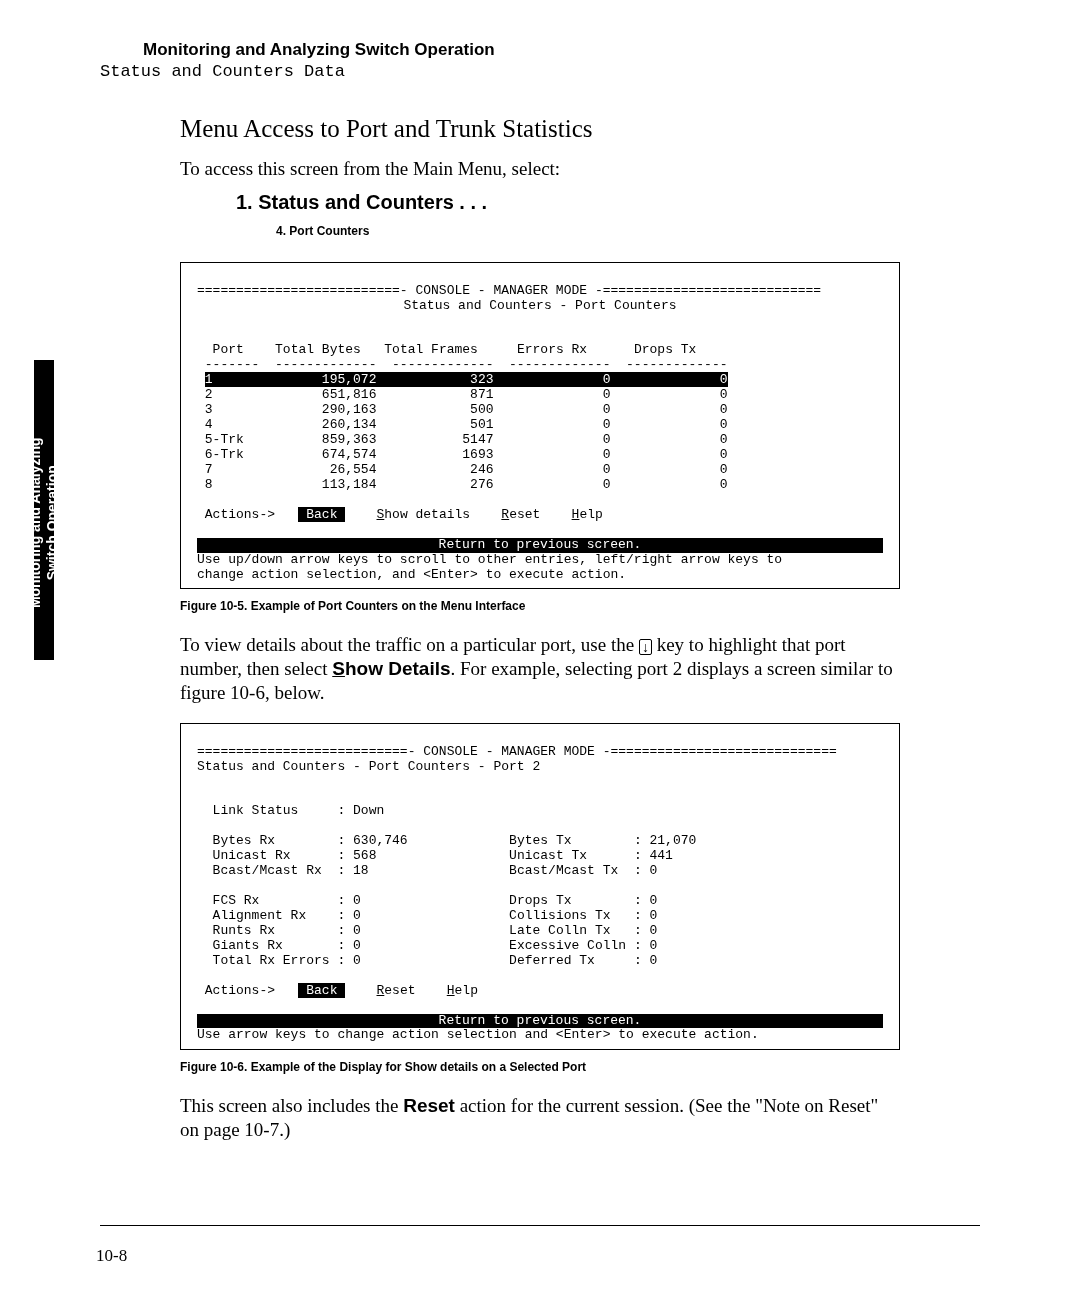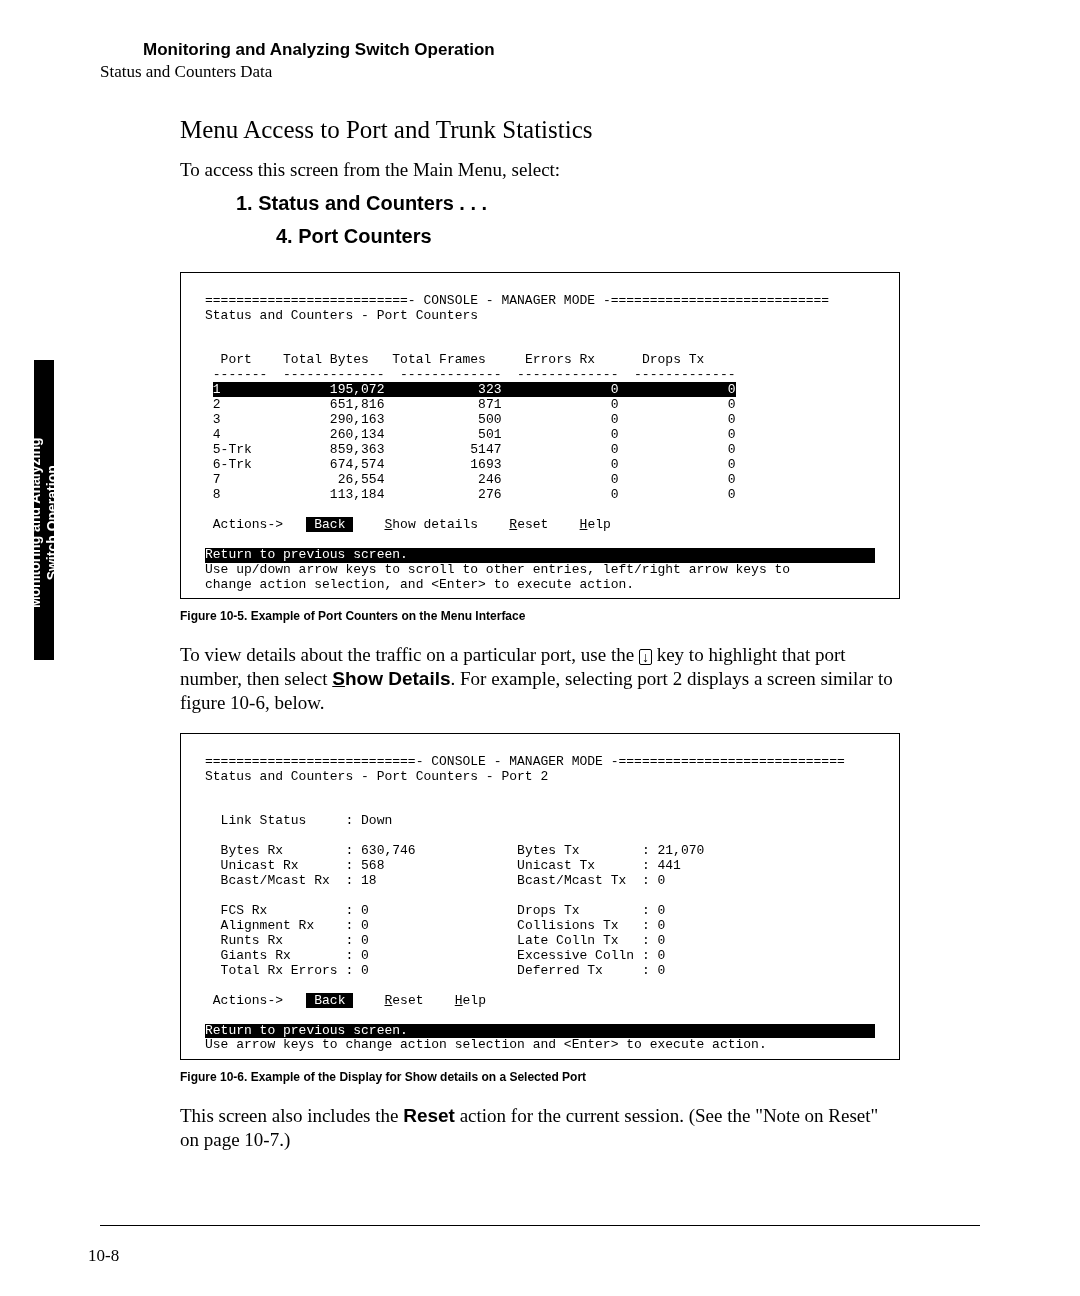--- a/index.html
+++ b/index.html
@@ -17,21 +17,21 @@
     padding: 40px 100px 40px 100px;
   }
   .head-title {
     font-family: Arial, Helvetica, sans-serif;
     font-weight: bold;
     font-size: 17px;
     margin-bottom: 2px;
     margin-left: 43px;
   }
   .head-sub {
-    font-family: Liberation Serif, serif;
+    font-family: Liberation Mono, monospace;
     font-size: 17px;
     margin-bottom: 34px;
   }
   .body-content {
     margin-left: 80px;
     width: 720px;
   }
   .section-heading {
     font-family: "Times New Roman", serif;
     font-size: 25px;
@@ -48,38 +48,39 @@
     font-family: Arial, Helvetica, sans-serif;
     font-weight: bold;
     font-size: 20px;
     margin-left: 56px;
     margin-top: 10px;
     margin-bottom: 10px;
   }
   .menu-step-2 {
     font-family: Arial, Helvetica, sans-serif;
     font-weight: bold;
-    font-size: 20px;
+    font-size: 12px;
     margin-left: 96px;
     margin-bottom: 24px;
   }
   .console-box {
     border: 1px solid #000;
     box-sizing: border-box;
-    padding: 6px 24px;
+    padding: 6px 16px;
     font-family: "Courier New", monospace;
     font-size: 13px;
     line-height: 1.15;
     white-space: pre;
     overflow: hidden;
     margin-bottom: 10px;
   }
   .inv {
     background: #000;
     color: #fff;
+    text-align: center;
   }
   .fig-caption {
     font-family: Arial, Helvetica, sans-serif;
     font-weight: bold;
     font-size: 12px;
     margin-top: 4px;
     margin-bottom: 20px;
   }
   .inline-bold {
     font-family: Arial, Helvetica, sans-serif;
@@ -113,21 +114,21 @@
     transform-origin: 50% 50%;
     color: #fff;
     font-family: Arial, Helvetica, sans-serif;
     font-weight: bold;
     font-size: 14px;
     text-align: center;
     line-height: 1.2;
   }
   .footer {
     position: absolute;
-    left: 88px;
+    left: 96px;
     bottom: 30px;
     font-family: "Times New Roman", serif;
     font-size: 17px;
     text-align: right;
   }
   hr.footer-rule {
     position: absolute;
     bottom: 62px;
     left: 100px;
     width: 880px;
@@ -155,21 +156,21 @@
 
     <div class="section-heading">Menu Access to Port and Trunk Statistics</div>
 
     <div class="para">To access this screen from the Main Menu, select:</div>
 
     <div class="menu-step-1">1. Status and Counters . . .</div>
     <div class="menu-step-2">4. Port Counters</div>
 
     <div class="console-box">
 <span>==========================- <span>CONSOLE - MANAGER MODE</span> -============================</span>
-<span style="display:block;">Status and Counters - Port Counters</span>
+<span style="display:block;text-align:center">Status and Counters - Port Counters</span>
 
   <span>Port</span>    <span>Total Bytes</span>   <span>Total Frames</span>     <span>Errors Rx</span>      <span>Drops Tx</span>
  -------  -------------  -------------  -------------  -------------
  <span class="inv"><span>1</span>              <span>195,072</span>            <span>323</span>              <span>0</span>              <span>0</span></span>
  <span><span>2</span>              <span>651,816</span>            <span>871</span>              <span>0</span>              <span>0</span></span>
  <span><span>3</span>              <span>290,163</span>            <span>500</span>              <span>0</span>              <span>0</span></span>
  <span><span>4</span>              <span>260,134</span>            <span>501</span>              <span>0</span>              <span>0</span></span>
  <span><span>5-Trk</span>          <span>859,363</span>           <span>5147</span>              <span>0</span>              <span>0</span></span>
  <span><span>6-Trk</span>          <span>674,574</span>           <span>1693</span>              <span>0</span>              <span>0</span></span>
  <span><span>7</span>               <span>26,554</span>            <span>246</span>              <span>0</span>              <span>0</span></span>

